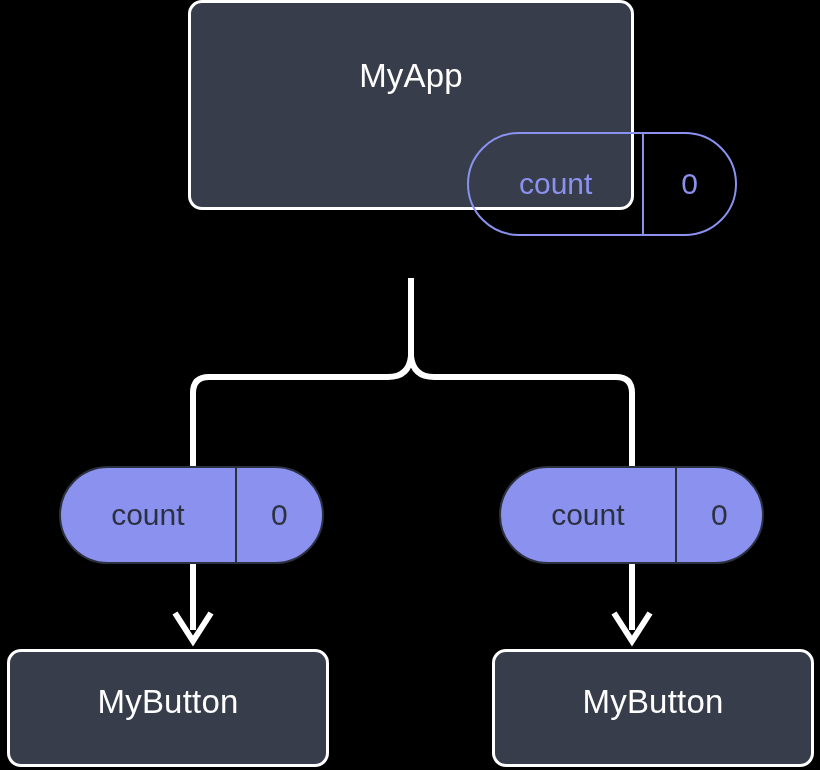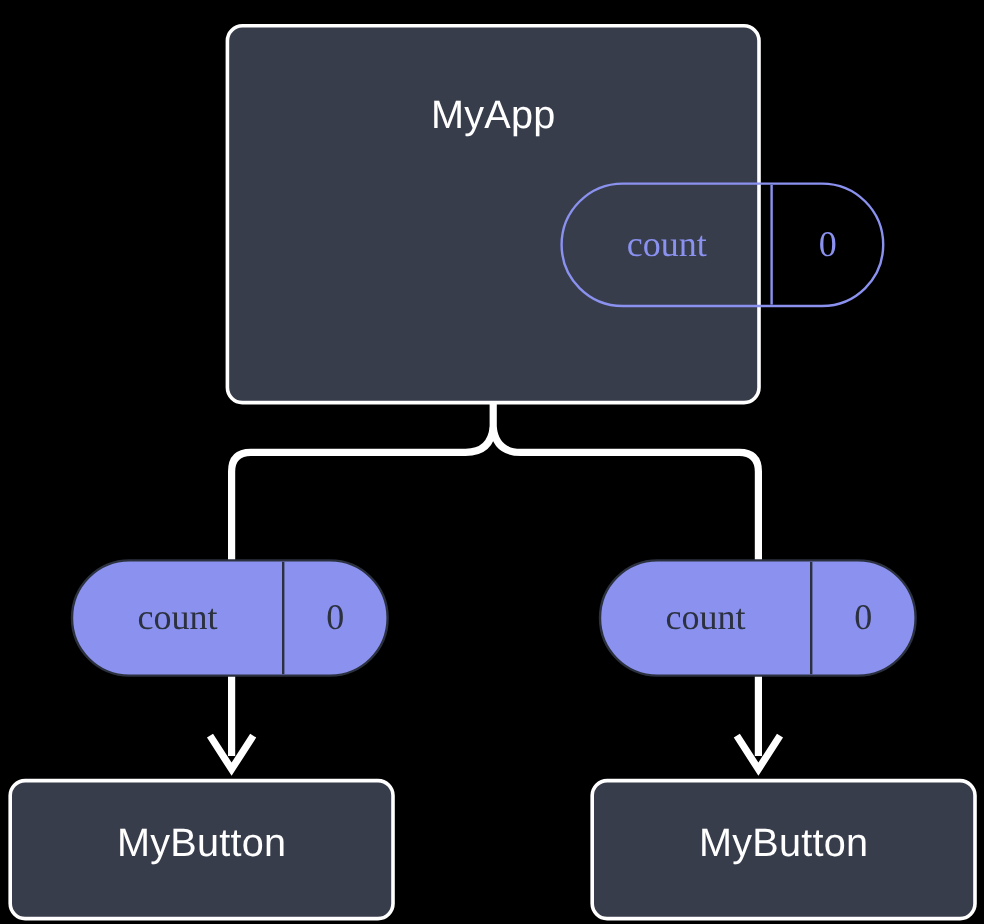--- a/index.html
+++ b/index.html
@@ -43,23 +43,23 @@
     right: 0;
     text-align: center;
     color: #ffffff;
     font-size: 33px;
     font-weight: 400;
     letter-spacing: 0.2px;
     white-space: nowrap;
   }
   #box-myapp {
     left: 188px;
-    top: 20px;
+    top: 0;
     width: 446px;
-    height: 317px;
+    height: 210px;
   }
   #box-myapp .component-title {
     top: 54px;
   }
   #box-mybutton-left {
     left: 7px;
     top: 649px;
     width: 322px;
     height: 118px;
   }
@@ -86,21 +86,20 @@
     overflow: hidden;
   }
   .state-pill .pill-key,
   .state-pill .pill-value {
     display: flex;
     align-items: center;
     justify-content: center;
     font-size: 30px;
     font-weight: 400;
     white-space: nowrap;
-    font-family: Liberation Serif, serif;
   }
 
   
   .state-pill.outlined {
     background: transparent;
     border: 2px solid #8a91ef;
   }
   .state-pill.outlined .pill-key {
     color: #8a91ef;
   }

